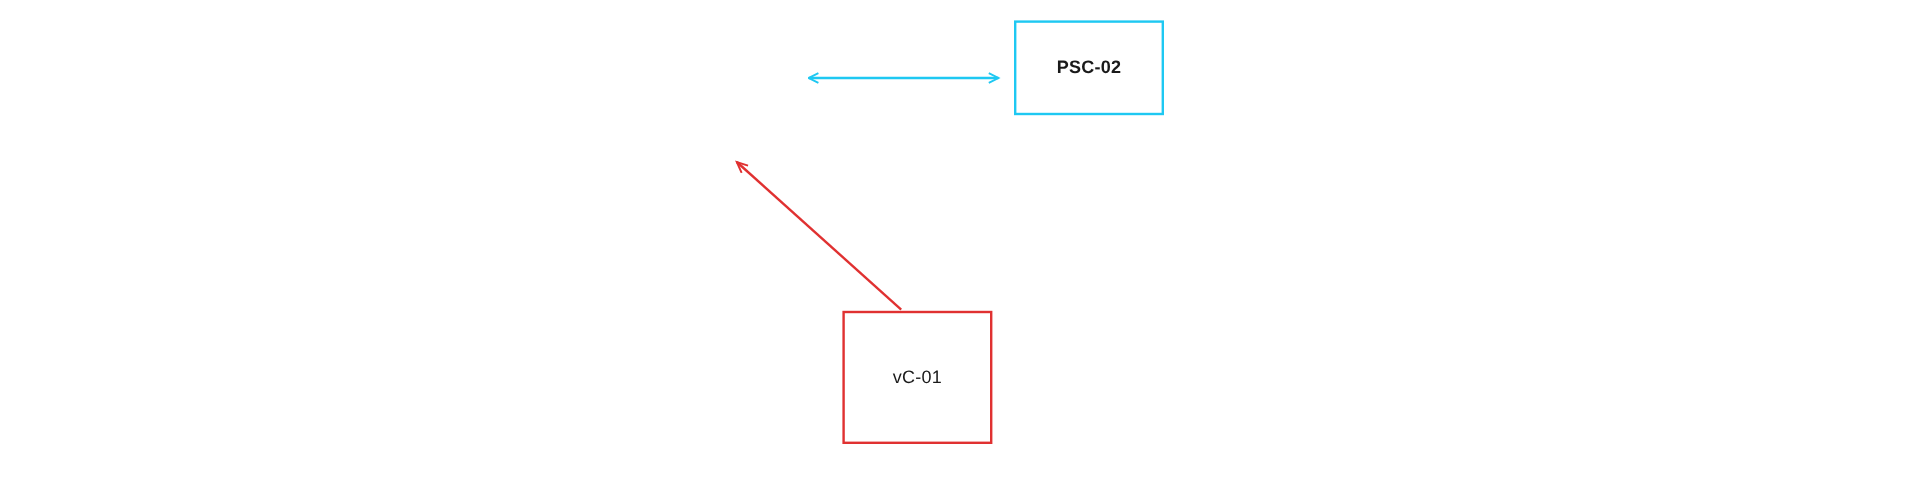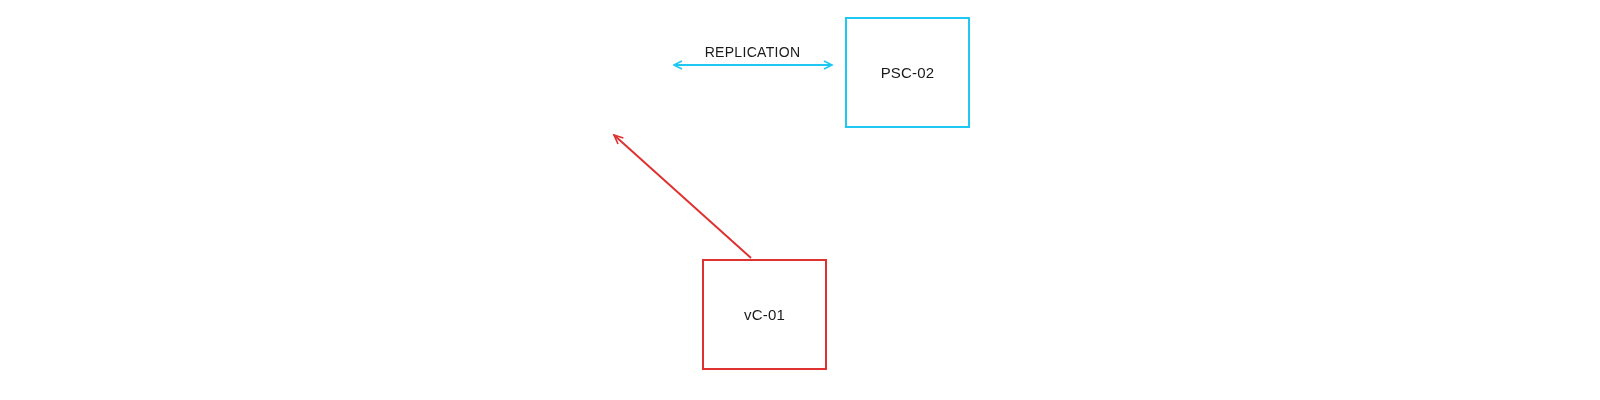--- a/index.html
+++ b/index.html
@@ -29,21 +29,21 @@
     color: #1a1a1a;
     letter-spacing: 0.2px;
   }
   .node.psc {
     border-color: #1ec8f2;
   }
   .node.vc {
     border-color: #e03131;
   }
   #psc1 { left: 537px; top: 18px;  width: 125px; height: 110px; }
-  #psc2 { left: 845px; top: 17px;  width: 125px; height: 111px; }
+  #psc2 { left: 845px; top: 17px;  width: 125px; height: 79px; font-weight: bold; }
   #vc1  { left: 702px; top: 259px; width: 125px; height: 111px; }
   .edge-label {
     position: absolute;
     left: 672px;
     top: 44px;
     width: 161px;
     text-align: center;
     font-size: 14px;
     color: #1a1a1a;
     letter-spacing: 0.3px;
@@ -82,15 +82,14 @@
 
 
   <div id="psc2" class="node psc">
     <span class="label">PSC-02</span>
   </div>
 
   <div id="vc1" class="node vc">
     <span class="label">vC-01</span>
   </div>
 
-  <div class="edge-label">REPLICATION</div>
 
 </div>
 
 </body></html>

